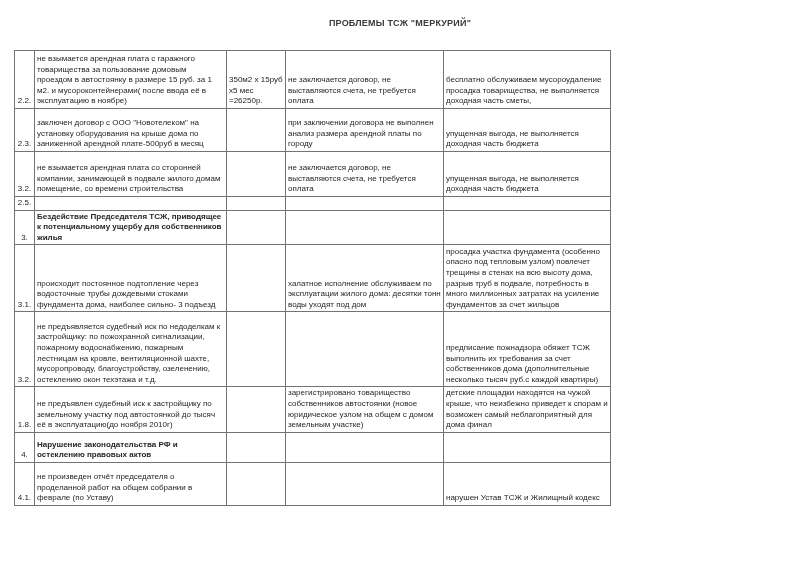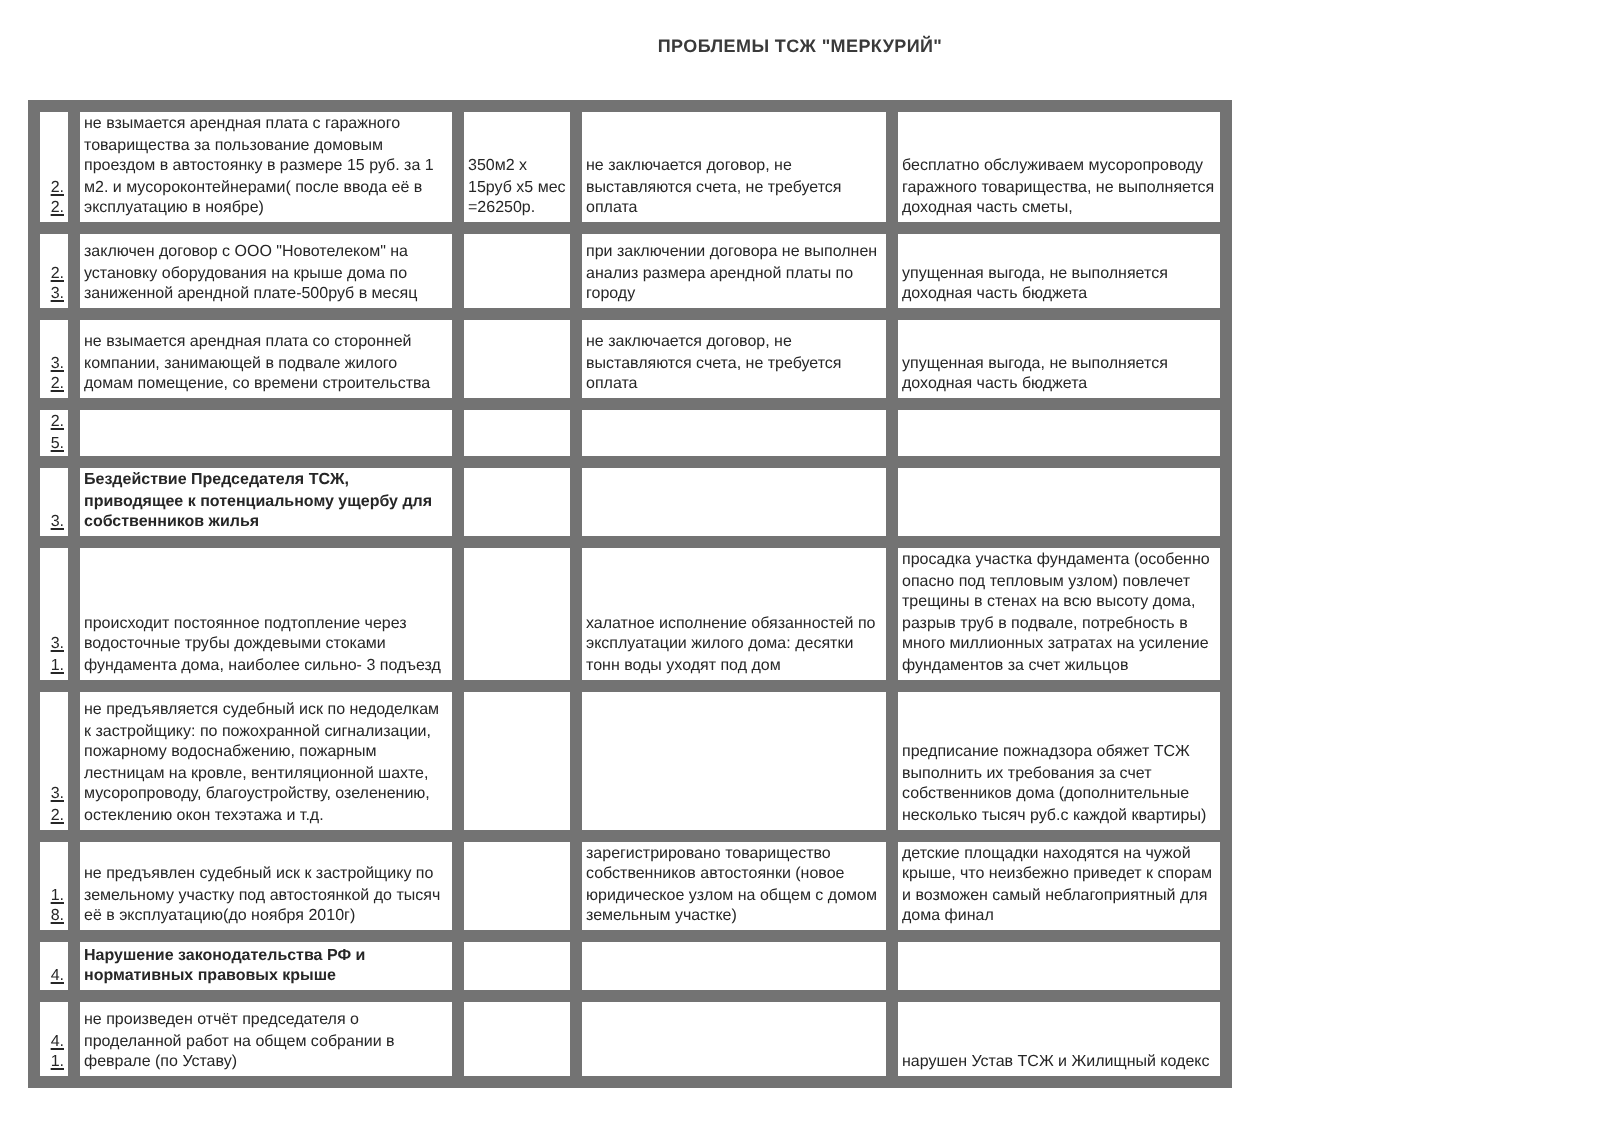--- a/index.html
+++ b/index.html
@@ -30,33 +30,32 @@
   }
   table.problems {
     position: absolute;
     left: 14px;
     top: 50px;
     width: 596px;
     border-collapse: collapse;
     table-layout: fixed;
   }
   table.problems td {
-    border: 6px solid #737373;
+    border: 1px solid #737373;
     vertical-align: bottom;
     font-size: 8px;
     line-height: 10.6px;
     color: #262626;
     padding: 1px 2px 1px 2px;
     word-wrap: break-word;
     overflow: hidden;
   }
   td.num-cell {
     vertical-align: bottom;
-    text-align: right;
-    text-decoration: underline;
+    text-align: center;
   }
   tr.bold-row td.problem-cell {
     font-weight: bold;
   }
   col.c-num { width: 20px; }
   col.c-problem { width: 192px; }
   col.c-amount { width: 59px; }
   col.c-status { width: 158px; }
   col.c-consequence { width: 167px; }
 </style>
@@ -74,21 +73,21 @@
         <col class="c-amount">
         <col class="c-status">
         <col class="c-consequence">
     </colgroup>
     <tbody>
       <tr style="height:58px;">
         <td class="num-cell">2.2.</td>
         <td class="problem-cell">не взымается арендная плата с гаражного товарищества за пользование  домовым проездом в автостоянку в размере 15 руб. за 1 м2. и мусороконтейнерами( после ввода её в эксплуатацию в ноябре)</td>
         <td class="amount-cell">350м2 х 15руб х5 мес =26250р.</td>
         <td class="status-cell">не заключается договор, не выставляются счета, не требуется оплата</td>
-        <td class="consequence-cell">бесплатно обслуживаем мусоропроводу гаражного товарищества, не выполняется доходная часть сметы,</td>
+        <td class="consequence-cell">бесплатно обслуживаем мусороудаление просадка товарищества, не выполняется доходная часть сметы,</td>
       </tr>
       <tr style="height:43px;">
         <td class="num-cell">2.3.</td>
         <td class="problem-cell">заключен договор с ООО "Новотелеком"   на установку оборудования на крыше дома по заниженной арендной плате-500руб в месяц</td>
         <td class="amount-cell"></td>
         <td class="status-cell">при заключении договора не выполнен анализ размера арендной платы по городу</td>
         <td class="consequence-cell">упущенная выгода,  не выполняется доходная часть бюджета</td>
       </tr>
       <tr style="height:45px;">
         <td class="num-cell">3.2.</td>
@@ -108,40 +107,40 @@
         <td class="num-cell">3.</td>
         <td class="problem-cell">Бездействие Председателя ТСЖ, приводящее к потенциальному ущербу для собственников жилья</td>
         <td class="amount-cell"></td>
         <td class="status-cell"></td>
         <td class="consequence-cell"></td>
       </tr>
       <tr style="height:67px;">
         <td class="num-cell">3.1.</td>
         <td class="problem-cell">происходит постоянное подтопление через водосточные трубы дождевыми стоками  фундамента дома, наиболее сильно- 3 подъезд</td>
         <td class="amount-cell"></td>
-        <td class="status-cell">халатное исполнение обязанностей по эксплуатации жилого дома: десятки тонн воды уходят под дом</td>
+        <td class="status-cell">халатное исполнение обслуживаем по эксплуатации жилого дома: десятки тонн воды уходят под дом</td>
         <td class="consequence-cell">просадка участка фундамента (особенно опасно под тепловым узлом)  повлечет трещины в стенах на всю высоту дома, разрыв труб в подвале, потребность в много миллионных затратах на усиление фундаментов за счет жильцов</td>
       </tr>
       <tr style="height:75px;">
         <td class="num-cell">3.2.</td>
         <td class="problem-cell">не предъявляется судебный иск по недоделкам к застройщику: по пожохранной сигнализации, пожарному водоснабжению, пожарным лестницам на кровле, вентиляционной шахте, мусоропроводу, благоустройству, озеленению, остеклению окон техэтажа  и т.д.</td>
         <td class="amount-cell"></td>
         <td class="status-cell"></td>
         <td class="consequence-cell">предписание пожнадзора обяжет ТСЖ выполнить их требования за счет собственников дома (дополнительные несколько тысяч руб.с каждой квартиры)</td>
       </tr>
       <tr style="height:44px;">
         <td class="num-cell">1.8.</td>
         <td class="problem-cell">не предъявлен судебный иск  к застройщику  по земельному участку под автостоянкой до тысяч её в эксплуатацию(до ноября 2010г)</td>
         <td class="amount-cell"></td>
         <td class="status-cell">зарегистрировано товарищество собственников  автостоянки (новое юридическое узлом на общем с домом земельным участке)</td>
         <td class="consequence-cell">детские площадки находятся на чужой крыше, что неизбежно приведет к  спорам и возможен самый неблагоприятный для дома финал</td>
       </tr>
       <tr class="bold-row" style="height:30px;">
         <td class="num-cell">4.</td>
-        <td class="problem-cell">Нарушение законодательства РФ и нормативных правовых крыше</td>
+        <td class="problem-cell">Нарушение законодательства РФ и остеклению правовых актов</td>
         <td class="amount-cell"></td>
         <td class="status-cell"></td>
         <td class="consequence-cell"></td>
       </tr>
       <tr style="height:43px;">
         <td class="num-cell">4.1.</td>
         <td class="problem-cell">не произведен отчёт председателя о проделанной работ  на общем собрании в феврале (по Уставу)</td>
         <td class="amount-cell"></td>
         <td class="status-cell"></td>
         <td class="consequence-cell">нарушен Устав ТСЖ и  Жилищный кодекс</td>

